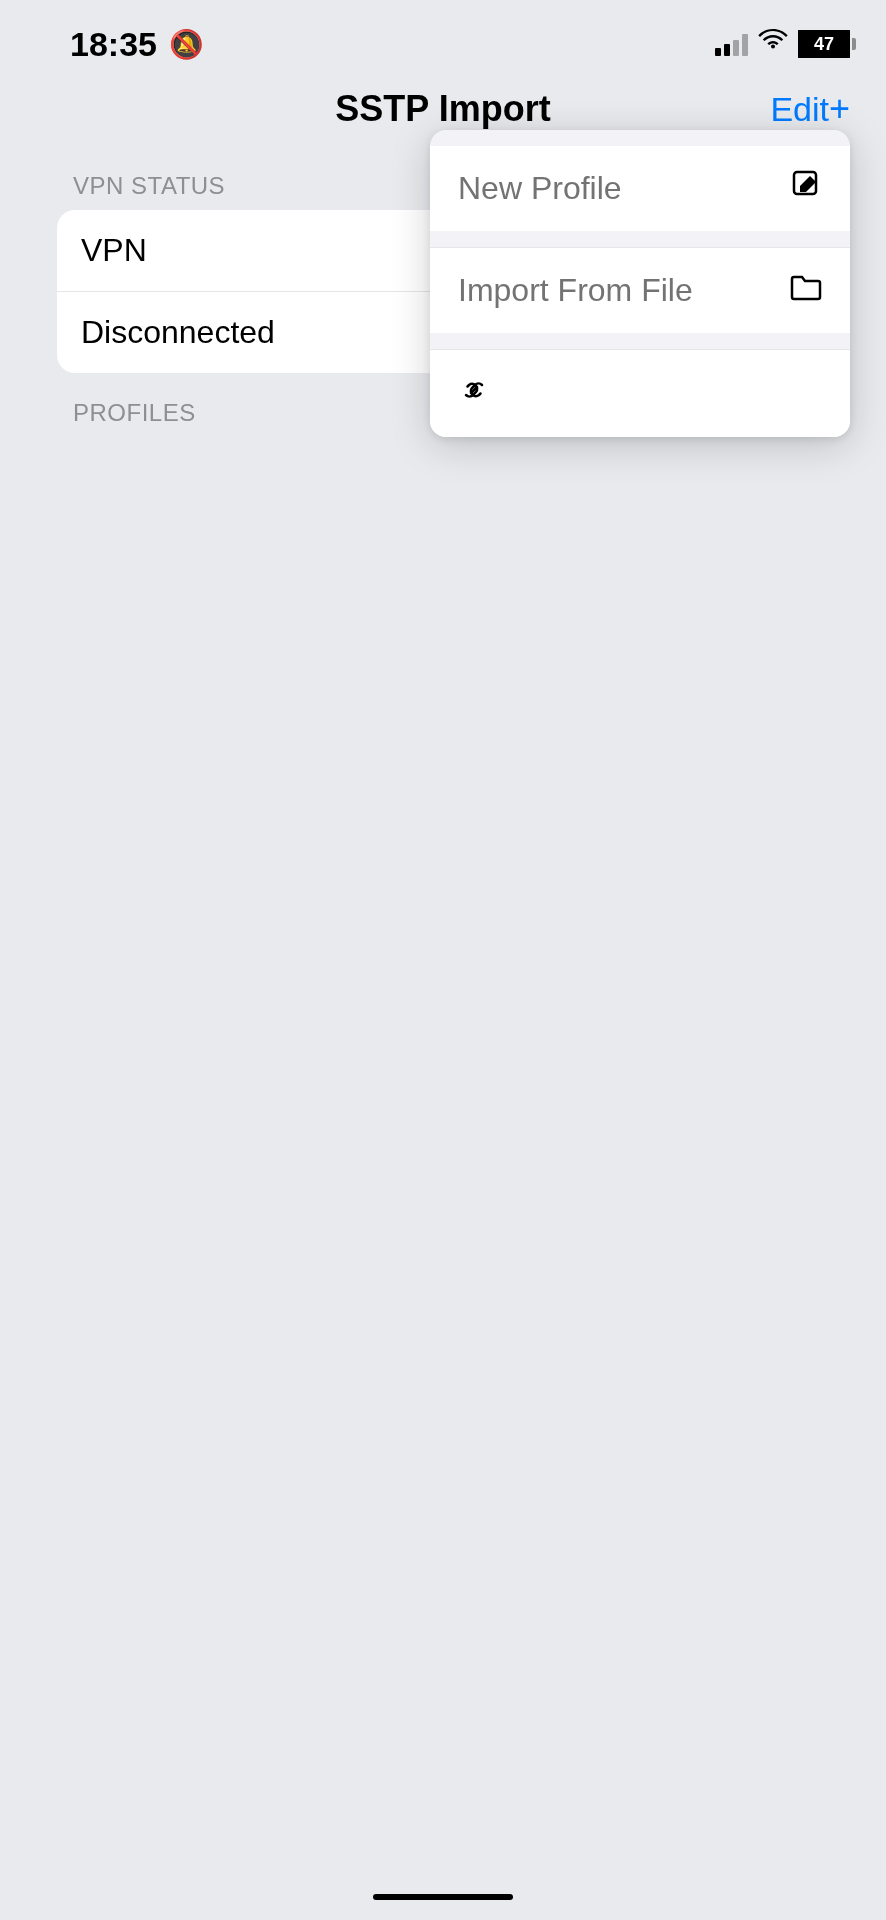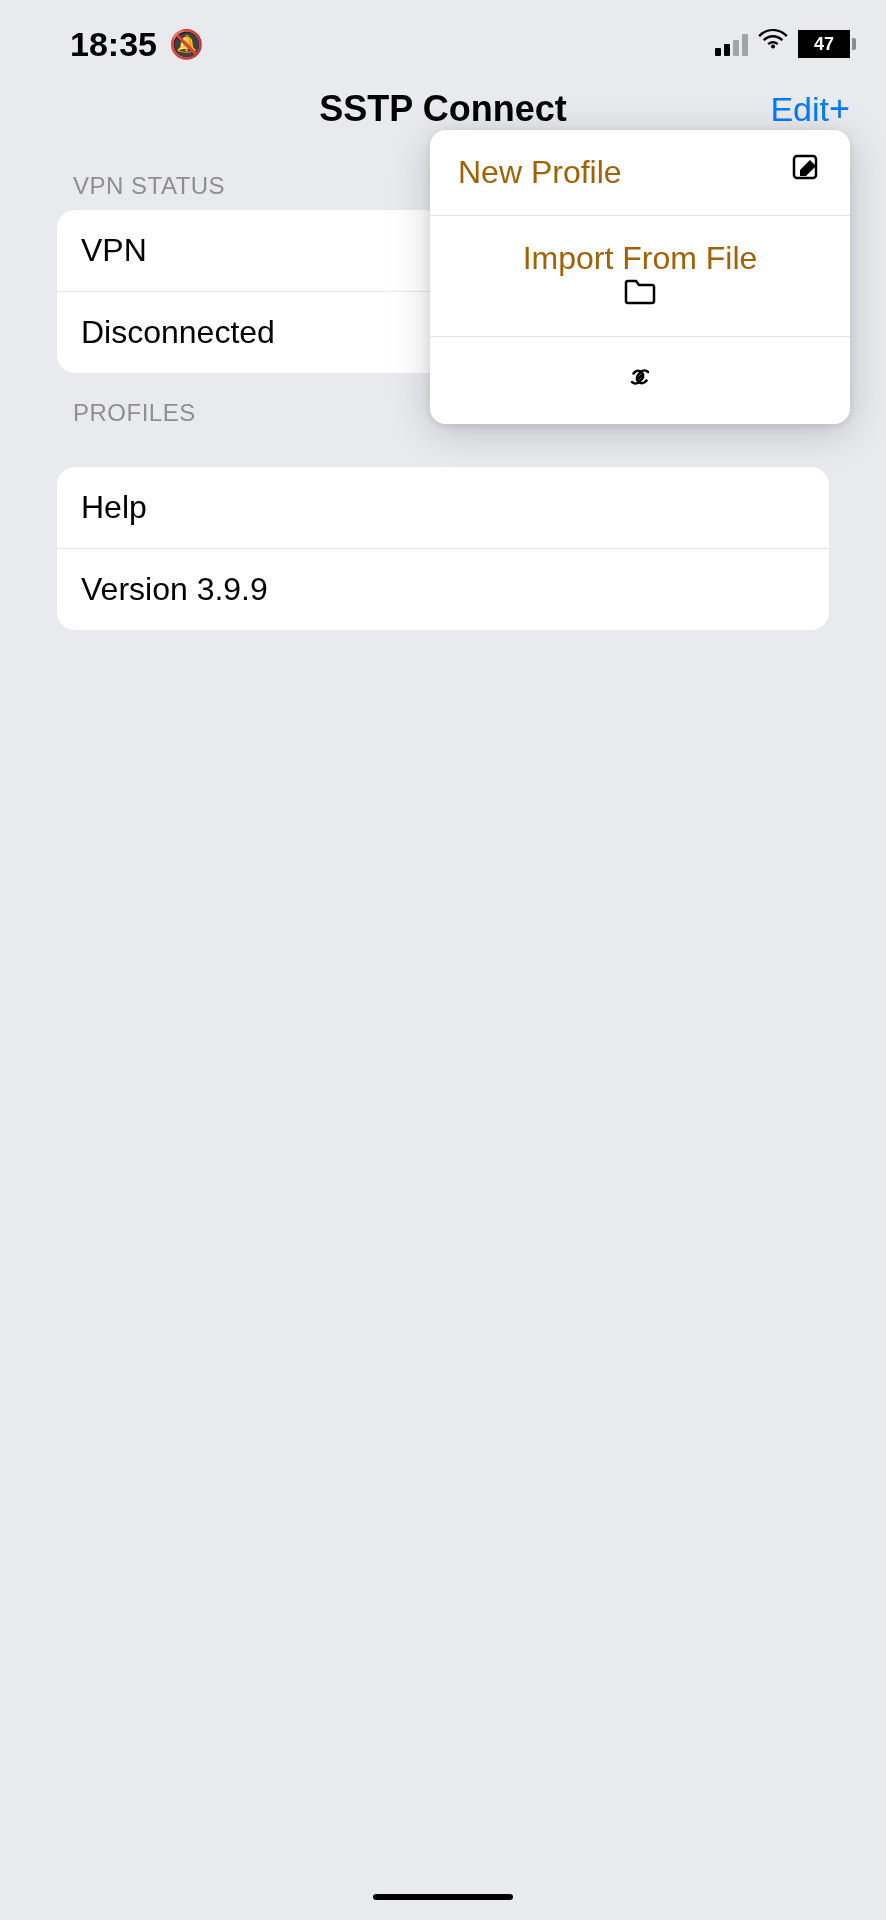--- a/index.html
+++ b/index.html
@@ -175,28 +175,28 @@
       overflow: hidden;
       z-index: 100;
     }
 
     .dropdown-item {
       display: flex;
       align-items: center;
       justify-content: space-between;
       padding: 24px 28px;
       font-size: 32px;
-      color: #a16207;
+      color: #737373;
       cursor: pointer;
       background: #fff;
+      margin-top: 16px;
     }
 
     .dropdown-item + .dropdown-item {
       border-top: 1px solid #e5e5ea;
-      flex-direction: column;
     }
 
     .dropdown-icon {
       font-size: 28px;
       color: #000;
     }
 
     
     .vpn-card-container {
       position: relative;
@@ -238,46 +238,38 @@
       </svg>
     </span>
     <div class="battery">
       <span>47</span>
     </div>
   </div>
 </div>
 
 <div class="nav-bar">
   <span class="nav-edit">Edit</span>
-  <span class="nav-title">SSTP Connect</span>
+  <span class="nav-title">SSTP Import</span>
   <span class="nav-plus">+</span>
 </div>
 
 <div class="main-content">
 
   <div class="section-label">VPN STATUS</div>
   <div class="card vpn-card-container">
     <div class="card-row">
       <span>VPN</span>
     </div>
     <div class="card-row">
       <span>Disconnected</span>
     </div>
   </div>
 
   <div class="section-label">PROFILES</div>
 
-  <div class="card" style="margin-top: 30px;">
-    <div class="card-row">
-      <span>Help</span>
-    </div>
-    <div class="card-row">
-      <span>Version 3.9.9</span>
-    </div>
-  </div>
 
 </div>
 
 <div class="dropdown-overlay">
 
   <div class="dropdown-item">
     <span>New Profile</span>
     <span class="dropdown-icon">
       <svg width="30" height="30" viewBox="0 0 30 30" fill="none">
         <rect x="2" y="2" width="22" height="22" rx="3" stroke="#000" stroke-width="2.5" fill="none"></rect>

